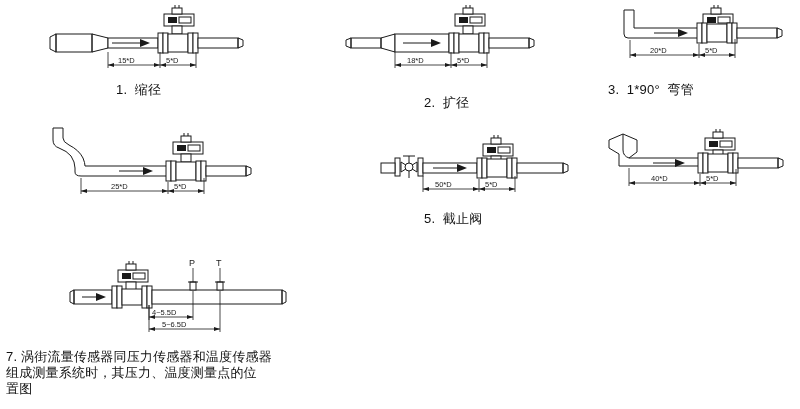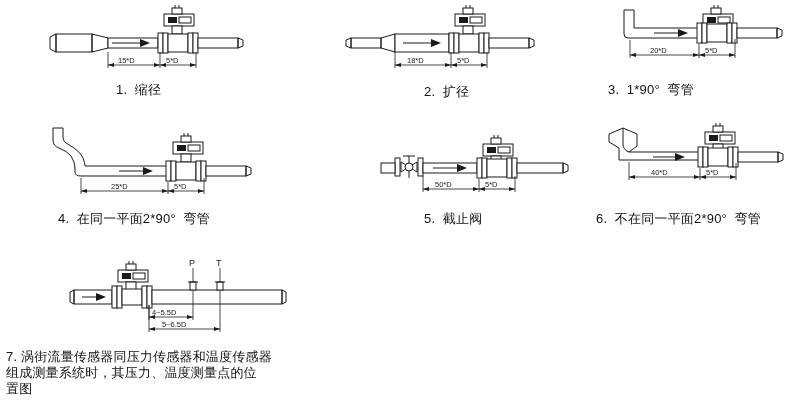--- a/index.html
+++ b/index.html
@@ -143,21 +143,21 @@
       <line class="ln-thin" x1="58" y1="61" x2="114" y2="61"></line>
       <line class="ln-thin" x1="114" y1="61" x2="150" y2="61"></line>
       <path class="fillk" d="M58,61 L64,59 L64,63 Z"></path>
       <path class="fillk" d="M114,61 L108,59 L108,63 Z"></path>
       <path class="fillk" d="M114,61 L120,59 L120,63 Z"></path>
       <path class="fillk" d="M150,61 L144,59 L144,63 Z"></path>
       <text class="dimtxt" x="70" y="59">18*D</text>
       <text class="dimtxt" x="120" y="59">5*D</text>
     </svg>
   </div>
-  <div class="caption" style="left:424px; top:84px;text-align:right;">2.  扩径</div>
+  <div class="caption" style="left:424px; top:95px;text-align:right;">2.  扩径</div>
 
   <div class="fig" style="left:610px; top:4px;">
     <svg width="185" height="72" viewBox="0 0 185 72">
       <g>
         <rect class="fillw" x="93" y="10" width="30" height="12"></rect>
         <rect class="fillk" x="97" y="13" width="9" height="6"></rect>
         <rect class="fillw" x="108" y="13" width="12" height="6"></rect>
         <rect class="fillw" x="101" y="4" width="10" height="6"></rect>
         <line class="ln" x1="104" y1="1" x2="104" y2="4"></line>
         <line class="ln" x1="108" y1="1" x2="108" y2="4"></line>
@@ -227,21 +227,20 @@
       <line class="ln-thin" x1="36" y1="71" x2="123" y2="71"></line>
       <line class="ln-thin" x1="123" y1="71" x2="159" y2="71"></line>
       <path class="fillk" d="M36,71 L42,69 L42,73 Z"></path>
       <path class="fillk" d="M123,71 L117,69 L117,73 Z"></path>
       <path class="fillk" d="M123,71 L129,69 L129,73 Z"></path>
       <path class="fillk" d="M159,71 L153,69 L153,73 Z"></path>
       <text class="dimtxt" x="66" y="69">25*D</text>
       <text class="dimtxt" x="129" y="69">5*D</text>
     </svg>
   </div>
-  <div class="caption" style="left:58px; top:211px;">4.  在同一平面2*90°  弯管</div>
 
   <div class="fig" style="left:373px; top:136px;">
     <svg width="205" height="64" viewBox="0 0 205 64">
       <g>
         <rect class="fillw" x="110" y="8" width="30" height="12"></rect>
         <rect class="fillk" x="114" y="11" width="9" height="6"></rect>
         <rect class="fillw" x="125" y="11" width="12" height="6"></rect>
         <rect class="fillw" x="118" y="2" width="10" height="6"></rect>
         <line class="ln" x1="121" y1="-1" x2="121" y2="2"></line>
         <line class="ln" x1="125" y1="-1" x2="125" y2="2"></line>
@@ -279,21 +278,21 @@
       <path class="fillk" d="M50,53 L56,51 L56,55 Z"></path>
       <path class="fillk" d="M106,53 L100,51 L100,55 Z"></path>
       <path class="fillk" d="M106,53 L112,51 L112,55 Z"></path>
       <path class="fillk" d="M142,53 L136,51 L136,55 Z"></path>
       <text class="dimtxt" x="62" y="51">50*D</text>
       <text class="dimtxt" x="112" y="51">5*D</text>
     </svg>
   </div>
   <div class="caption" style="left:424px; top:211px;">5.  截止阀</div>
 
-  <div class="fig" style="left:605px; top:118px;">
+  <div class="fig" style="left:605px; top:124px;">
     <svg width="192" height="72" viewBox="0 0 192 72">
       <g>
         <rect class="fillw" x="100" y="14" width="30" height="12"></rect>
         <rect class="fillk" x="104" y="17" width="9" height="6"></rect>
         <rect class="fillw" x="115" y="17" width="12" height="6"></rect>
         <rect class="fillw" x="108" y="8" width="10" height="6"></rect>
         <line class="ln" x1="111" y1="5" x2="111" y2="8"></line>
         <line class="ln" x1="115" y1="5" x2="115" y2="8"></line>
         <rect class="fillw" x="108" y="26" width="10" height="8"></rect>
       </g>
@@ -319,21 +318,20 @@
       <line class="ln-thin" x1="24" y1="59" x2="95" y2="59"></line>
       <line class="ln-thin" x1="95" y1="59" x2="131" y2="59"></line>
       <path class="fillk" d="M24,59 L30,57 L30,61 Z"></path>
       <path class="fillk" d="M95,59 L89,57 L89,61 Z"></path>
       <path class="fillk" d="M95,59 L101,57 L101,61 Z"></path>
       <path class="fillk" d="M131,59 L125,57 L125,61 Z"></path>
       <text class="dimtxt" x="46" y="57">40*D</text>
       <text class="dimtxt" x="101" y="57">5*D</text>
     </svg>
   </div>
-  <div class="caption" style="left:596px; top:211px;">6.  不在同一平面2*90°  弯管</div>
 
   <div class="fig" style="left:70px; top:258px;">
     <svg width="250" height="92" viewBox="0 0 250 92">
       <g>
         <rect class="fillw" x="48" y="12" width="30" height="12"></rect>
         <rect class="fillk" x="52" y="15" width="9" height="6"></rect>
         <rect class="fillw" x="63" y="15" width="12" height="6"></rect>
         <rect class="fillw" x="56" y="6" width="10" height="6"></rect>
         <line class="ln" x1="59" y1="3" x2="59" y2="6"></line>
         <line class="ln" x1="63" y1="3" x2="63" y2="6"></line>

